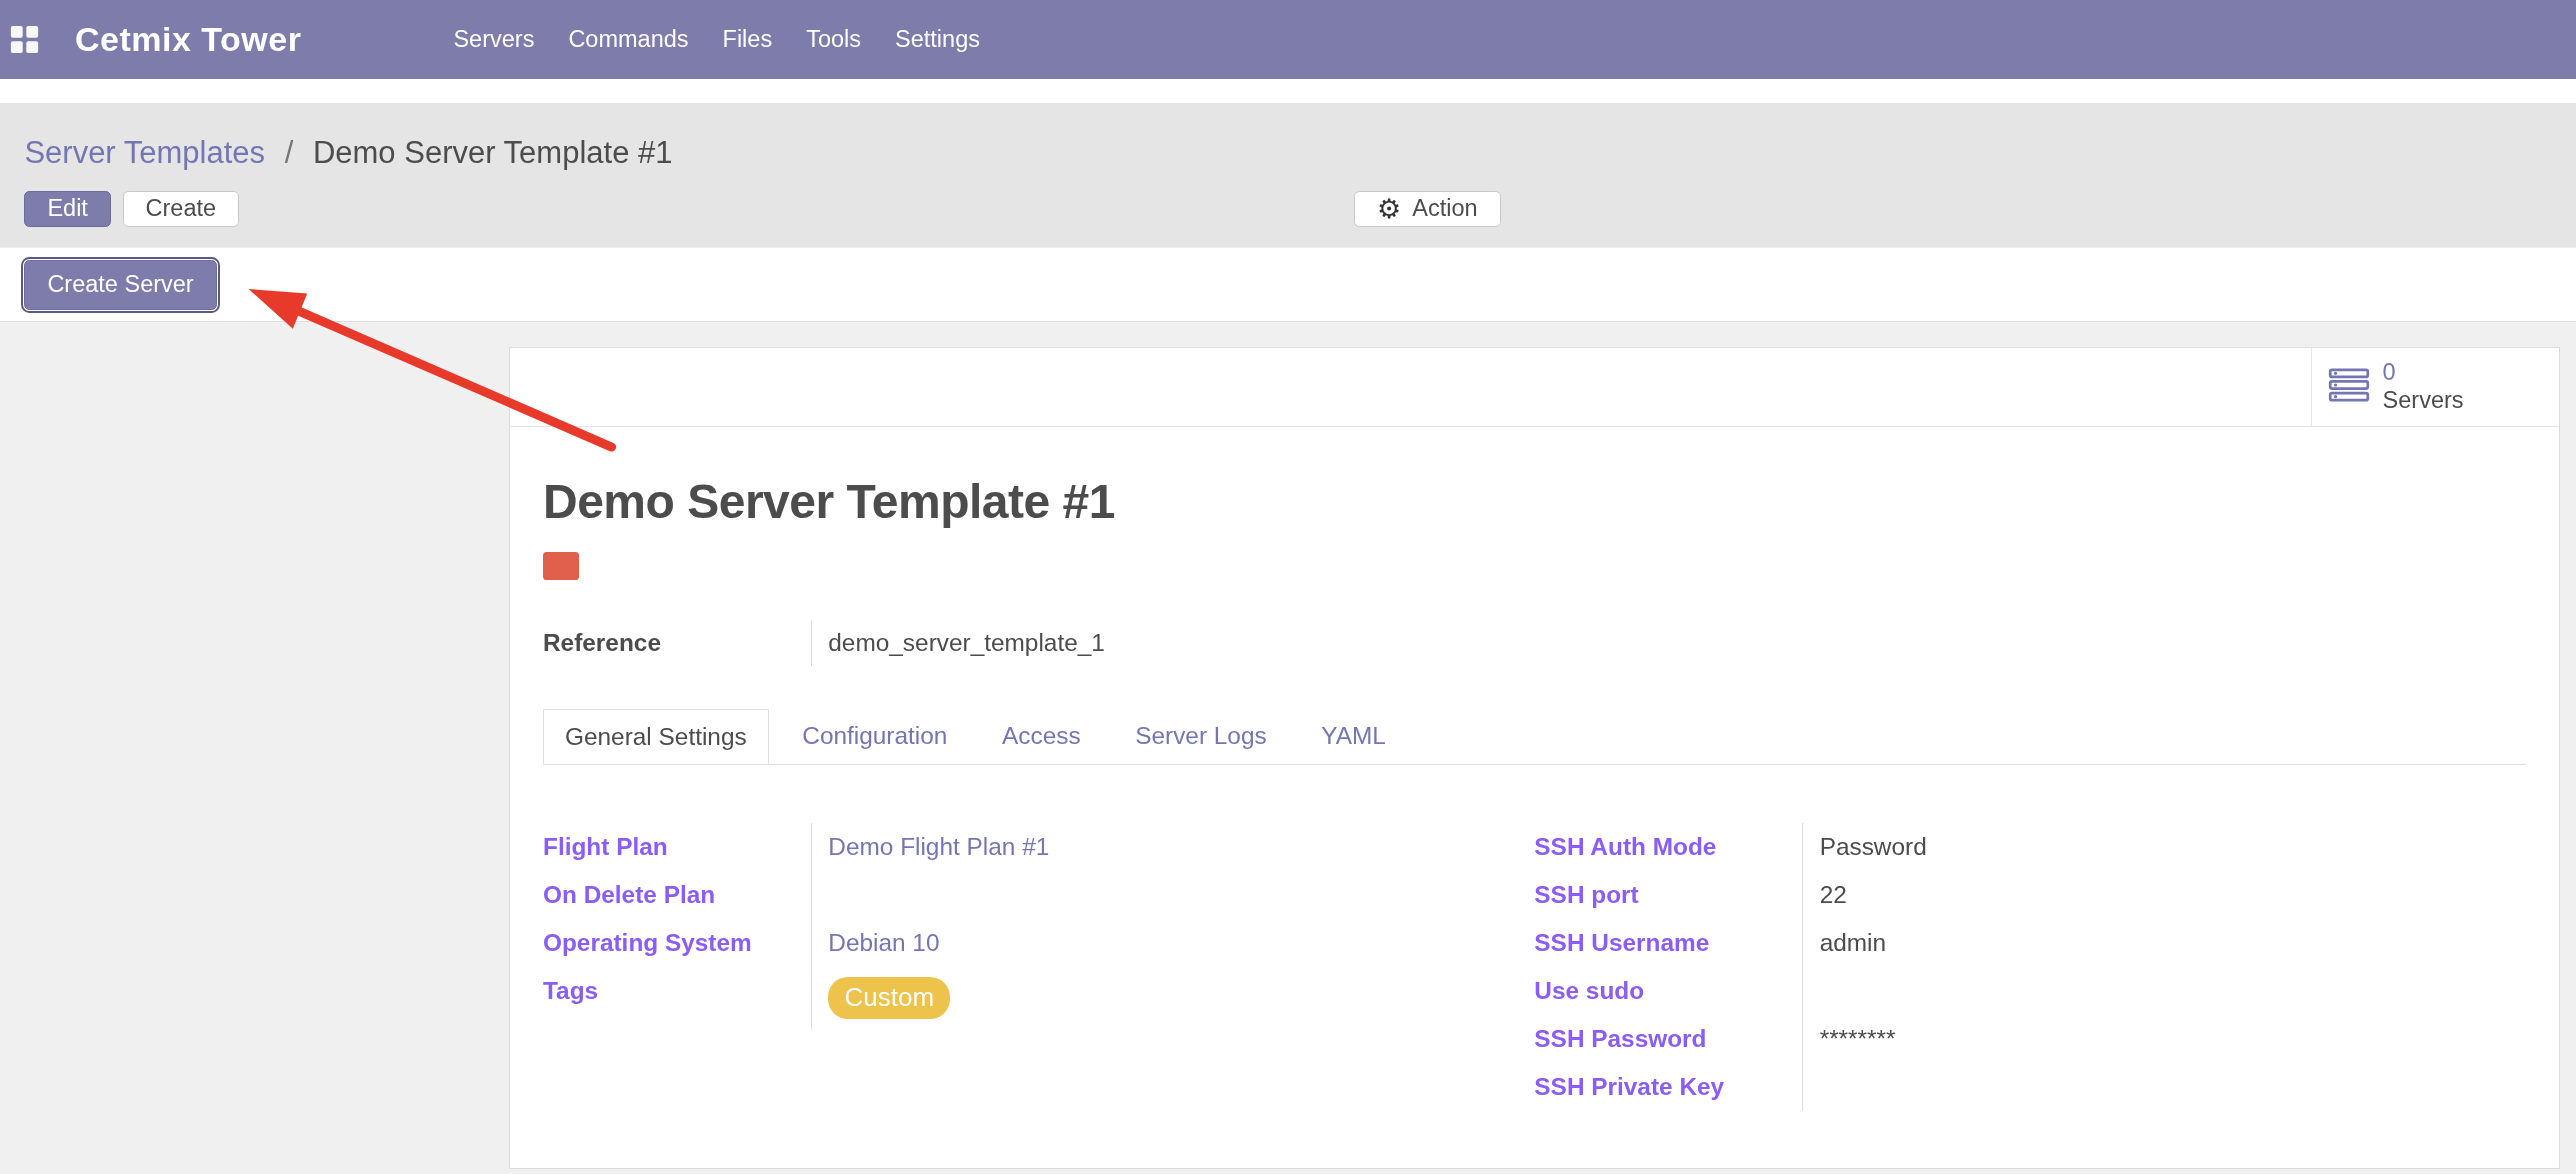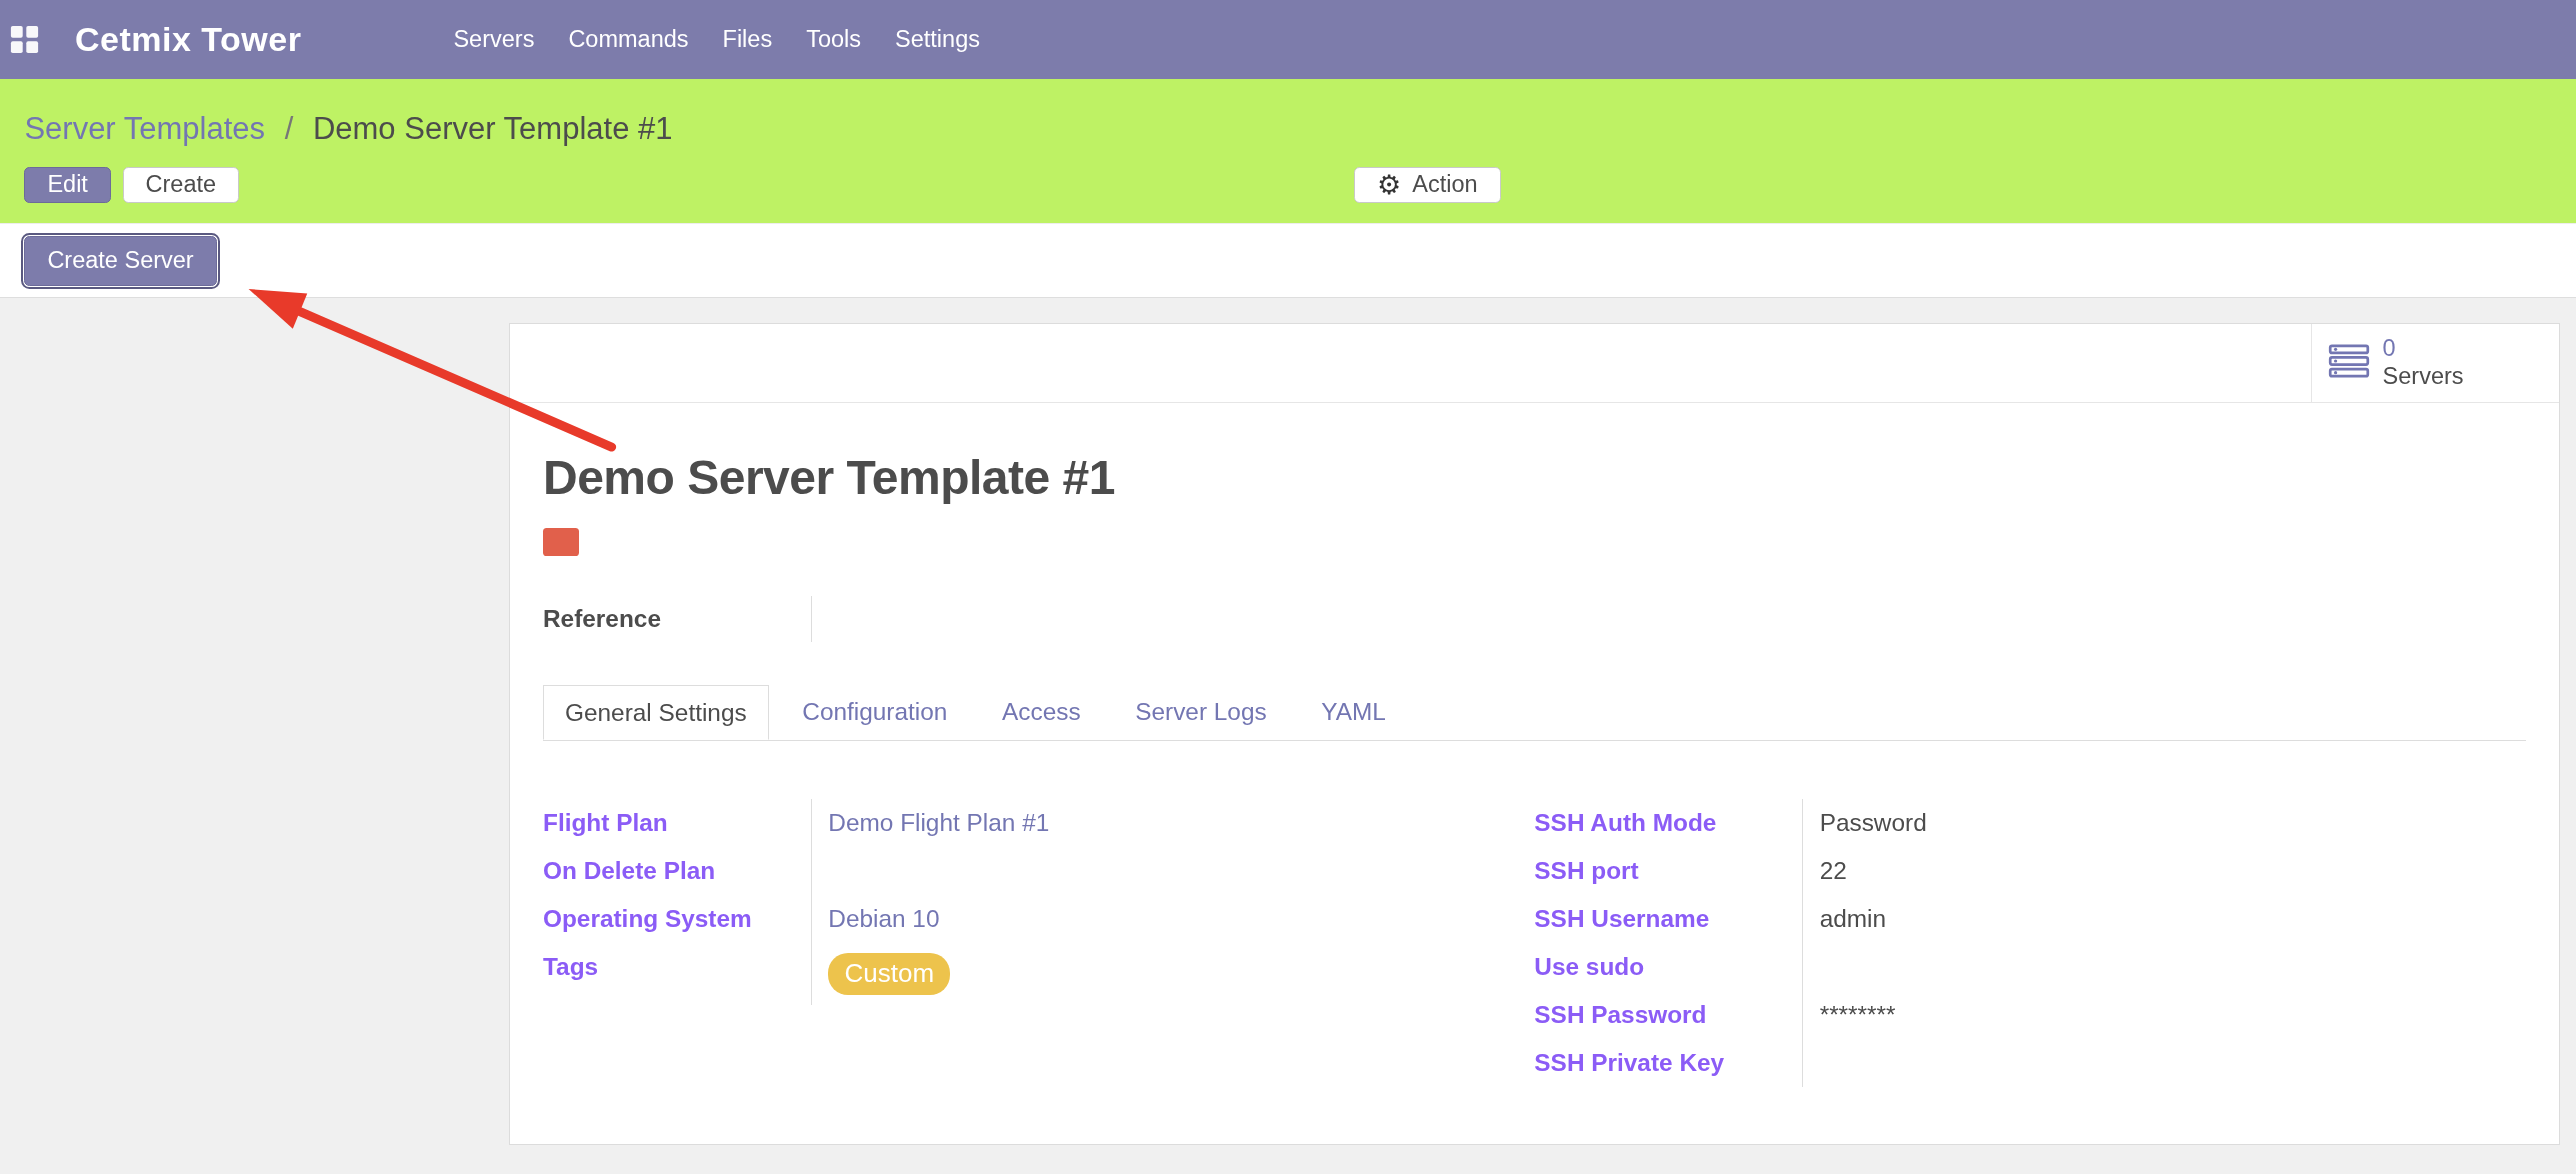--- a/index.html
+++ b/index.html
@@ -18,21 +18,21 @@
     background: var(--navbar-bg, #7d7cab);
     display: flex; align-items: center;
     padding-left: 10px;
   }
   .apps-icon { width: 31px; height: 31px; margin-right: 34px; display: flex; align-items: center; cursor: pointer; }
   .brand { color: #fff; font-size: 34px; font-weight: 700; letter-spacing: 0.5px; cursor: pointer; white-space: nowrap; }
   .menu { display: flex; margin-left: 135px; }
   .menu-item { color: #fff; font-size: 23.5px; padding: 0 17px; line-height: 79px; cursor: pointer; white-space: nowrap; }
 
   
-  .controlpanel { background: #bef264; }
+  .controlpanel { background: #e5e5e5; margin-top: 24px; }
   .breadcrumb { padding: 31px 0 12.6px 24.4px; font-size: 31px; line-height: 1.2; }
   .breadcrumb a { color: var(--accent, #7376b2); text-decoration: none; cursor: pointer; }
   .breadcrumb .sep { color: #777; margin: 0 11px; }
 
   .cp-buttons { position: relative; padding: 7.2px 0 20px 24.4px; display: flex; gap: 11.7px; }
   .btn {
     font-family: inherit; font-size: 23.5px; height: 36px; padding: 0 22px;
     border-radius: 5.4px; border: 0.9px solid #c9c9c9; background: #fff; color: #4c4c4c;
     display: inline-flex; align-items: center; gap: 11px; cursor: pointer; white-space: nowrap;
   }
@@ -150,20 +150,21 @@
         </span>
       </button>
     </div>
 
     <div class="sheet-body">
       <h1 class="sheet-title">Demo Server Template #1</h1>
       <div class="color-swatch"></div>
 
       <div class="ref-group">
         <div class="flabel">Reference</div>
+        <div class="fvalue">demo_server_template_1</div>
       </div>
 
       <div class="tabs">
         <div class="tab active">General Settings</div>
         <div class="tab">Configuration</div>
         <div class="tab">Access</div>
         <div class="tab">Server Logs</div>
         <div class="tab">YAML</div>
       </div>
 

